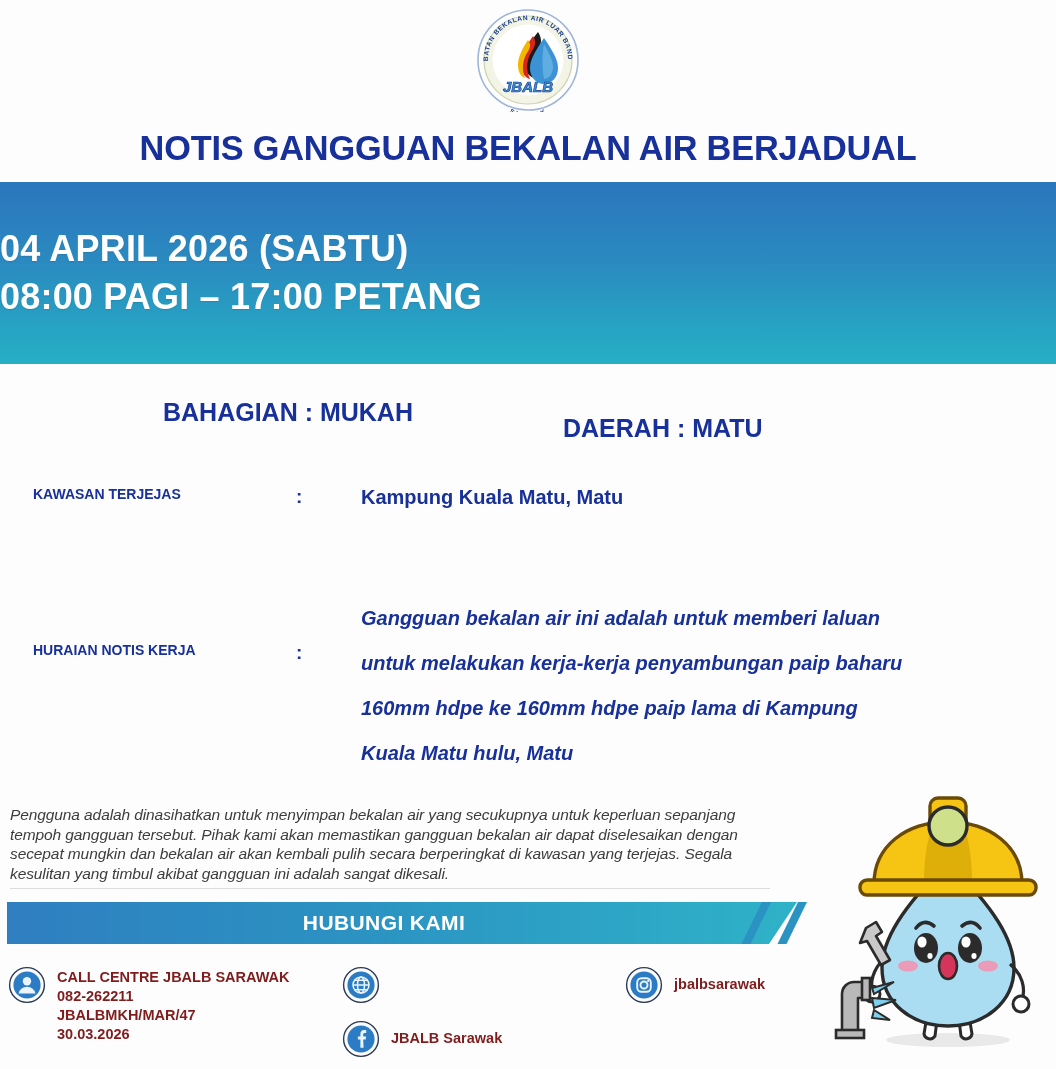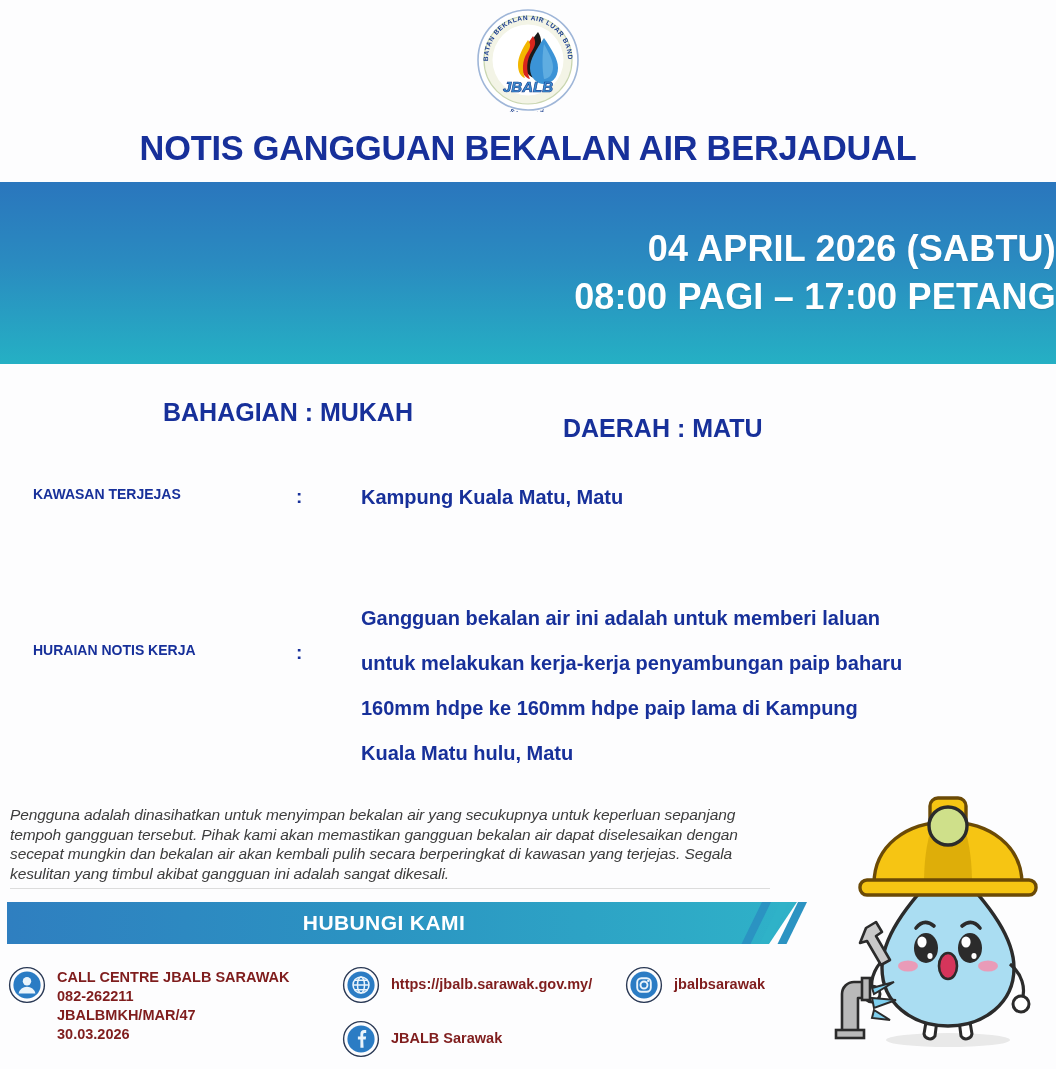--- a/index.html
+++ b/index.html
@@ -26,21 +26,21 @@
     letter-spacing:-0.2px;
     color:#17309a;
     font-stretch:condensed;
     transform:scaleX(0.98);
   }
 
   
   .date-banner {
     position:absolute; top:182px; left:0; width:1056px; height:182px;
     background:linear-gradient(180deg,#2a76bd 0%, #2a8bc0 45%, #25b0c4 100%);
-    display:flex; flex-direction:column; align-items:flex-end; justify-content:center;
+    display:flex; flex-direction:column; align-items:flex-start; justify-content:center;
     gap:6px;
   }
   .date-banner .line {
     color:#ffffff; font-size:36px; font-weight:bold; letter-spacing:0.2px;
     text-shadow:0 1px 1px rgba(0,0,0,.10);
   }
 
   
   .region-row {
     position:absolute; top:398px; left:0; width:1056px; height:36px;
@@ -65,21 +65,21 @@
     font-size:19px; font-weight:bold; color:#17309a;
   }
   .detail .value {
     position:absolute; left:361px;
     font-size:20px; font-weight:bold; color:#17309a;
   }
   .row-kawasan { top:486px; height:40px; }
   .row-huraian { top:596px; height:200px; }
   .row-huraian .label, .row-huraian .colon { top:46px; }
   .row-huraian .value { top:0; line-height:45px; }
-  .row-huraian .value div { white-space:nowrap; }
+  .row-huraian .value div { white-space:nowrap;font-style:italic; }
 
   
   .advisory {
     position:absolute; top:805px; left:10px; width:760px;
     font-size:15.5px; font-style:italic; color:#3c3c3c;
     line-height:19.5px; letter-spacing:-0.1px;
   }
   .advisory-rule {
     position:absolute; top:888px; left:10px; width:760px; height:1px;
     background:#dcdcdc;
@@ -217,21 +217,20 @@
         <svg viewBox="0 0 38 38">
           <circle cx="19" cy="19" r="17.4" fill="none" stroke="#2b3a56" stroke-width="1.4"></circle>
           <circle cx="19" cy="19" r="13.6" fill="#2b7cc4"></circle>
           <g fill="none" stroke="#eaf4fb" stroke-width="1.5">
             <circle cx="19" cy="19" r="8"></circle>
             <ellipse cx="19" cy="19" rx="3.5" ry="8"></ellipse>
             <path d="M11 19h16M12.3 14.2h13.4M12.3 23.8h13.4"></path>
           </g>
         </svg>
       </span>
-      <span class="ftext">https://jbalb.sarawak.gov.my/</span>
     </div>
 
     <div class="fitem f-fb">
       <span class="fic">
         <svg viewBox="0 0 38 38">
           <circle cx="19" cy="19" r="17.4" fill="none" stroke="#2b3a56" stroke-width="1.4"></circle>
           <circle cx="19" cy="19" r="13.6" fill="#2b7cc4"></circle>
           <path d="M21.2 19.6h2.5l.4-3.2h-2.9v-2c0-.9.3-1.5 1.6-1.5h1.4v-2.8c-.3 0-1.1-.1-2.1-.1-2.2 0-3.7 1.3-3.7 3.8v2.6h-2.5v3.2h2.5v8.2h3.2z" fill="#eaf4fb"></path>
         </svg>
       </span>

